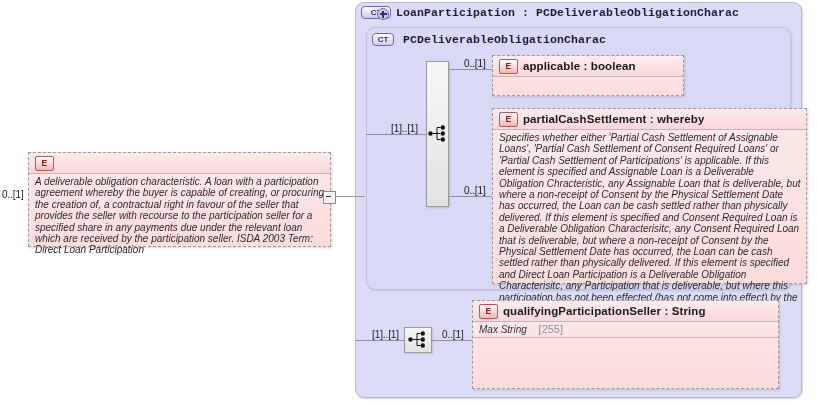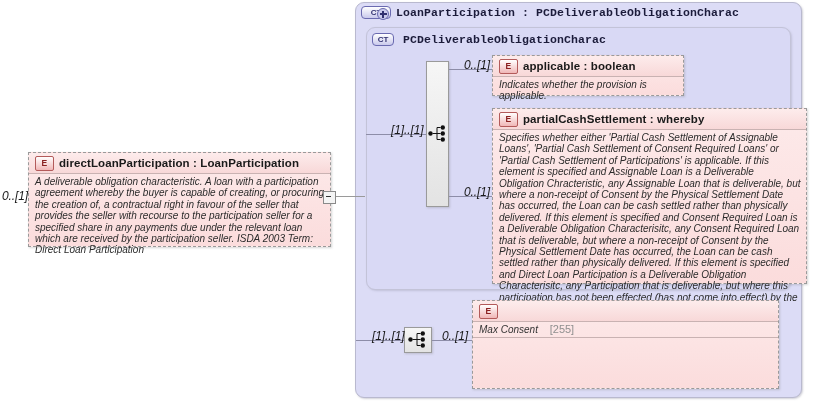--- a/index.html
+++ b/index.html
@@ -144,22 +144,21 @@
   }
   .seq-glyph { position: absolute; }
 
   
   .line-h { position: absolute; height: 1px; background: #8d8da8; }
   .line-h.grey { background: #9a9a9a; }
 
   
   .card {
     position: absolute;
-    font-style: italic;
-    font-size: 12px;
+    font-size: 10px;
     color: #1a1a1a;
     white-space: nowrap;
     letter-spacing: -0.1px;
   }
 
   
   .toggle {
     position: absolute;
     width: 11px;
     height: 11px;
@@ -190,21 +189,20 @@
 <div class="abs ct-inner" style="left:366px; top:27px; width:425px; height:263px;"></div>
 
 <div class="abs ct-badge" style="left:372px; top:33px;">
   <span>CT</span>
 </div>
 <div class="ct-title" style="left:392px; top:33px;margin-left:11px;">PCDeliverableObligationCharac</div>
 
 <div class="abs el-box" style="left:28px; top:152px; width:303px; height:95px;">
   <div class="el-head">
     <span class="e-badge">E</span>
-    <span>directLoanParticipation : LoanParticipation</span>
   </div>
   <div class="el-doc">A deliverable obligation characteristic. A loan with a participation agreement whereby the buyer is capable of creating, or procuring the creation of, a contractual right in favour of the seller that provides the seller with recourse to the participation seller for a specified share in any payments due under the relevant loan which are received by the participation seller. ISDA 2003 Term: Direct Loan Participation</div>
 </div>
 
 <div class="card" style="left:2px; top:189px;">0..[1]</div>
 
 <div class="line-h grey" style="left:334px; top:196px; width:31px;"></div>
 <div class="toggle" style="left:323px; top:191px;"></div>
 
 <div class="abs seq-box" style="left:426px; top:61px; width:23px; height:146px;">
@@ -222,21 +220,20 @@
 </svg>
 
 <div class="line-h" style="left:366px; top:134px; width:60px;"></div>
 <div class="card" style="left:391px; top:123px;">[1]..[1]</div>
 
 <div class="abs el-box" style="left:492px; top:55px; width:192px; height:41px;">
   <div class="el-head">
     <span class="e-badge">E</span>
     <span>applicable : boolean</span>
   </div>
-  <div class="el-doc">Indicates whether the provision is applicable.</div>
 </div>
 <div class="line-h" style="left:449px; top:69px; width:43px;"></div>
 <div class="card" style="left:464px; top:58px;">0..[1]</div>
 
 <div class="abs el-box" style="left:492px; top:108px; width:315px; height:176px;">
   <div class="el-head">
     <span class="e-badge">E</span>
     <span>partialCashSettlement : whereby</span>
   </div>
   <div class="el-doc">Specifies whether either 'Partial Cash Settlement of Assignable Loans', 'Partial Cash Settlement of Consent Required Loans' or 'Partial Cash Settlement of Participations' is applicable. If this element is specified and Assignable Loan is a Deliverable Obligation Chracteristic, any Assignable Loan that is deliverable, but where a non-receipt of Consent by the Physical Settlement Date has occurred, the Loan can be cash settled rather than physically delivered. If this element is specified and Consent Required Loan is a Deliverable Obligation Characterisitc, any Consent Required Loan that is deliverable, but where a non-receipt of Consent by the Physical Settlement Date has occurred, the Loan can be cash settled rather than physically delivered. If this element is specified and Direct Loan Participation is a Deliverable Obligation Characterisitc, any Participation that is deliverable, but where this participation has not been effected (has not come into effect) by the Physical Settlement Date, the p</div>
@@ -257,20 +254,21 @@
   <circle cx="14.8" cy="8.5" r="2.2" fill="#111"></circle>
   <circle cx="14.8" cy="14.5" r="2.2" fill="#111"></circle>
 </svg>
 
 <div class="line-h" style="left:356px; top:340px; width:48px;"></div>
 <div class="card" style="left:372px; top:329px;">[1]..[1]</div>
 
 <div class="abs el-box" style="left:472px; top:300px; width:307px; height:89px;">
   <div class="el-head">
     <span class="e-badge">E</span>
+    <span>qualifyingParticipationSeller : String</span>
   </div>
   <div class="el-facet">
-    <span>Max Consent</span>
+    <span>Max String</span>
     <span class="facet-val">[255]</span>
   </div>
 </div>
 <div class="line-h" style="left:432px; top:340px; width:40px;"></div>
 <div class="card" style="left:442px; top:329px;">0..[1]</div>
 
 </body></html>

